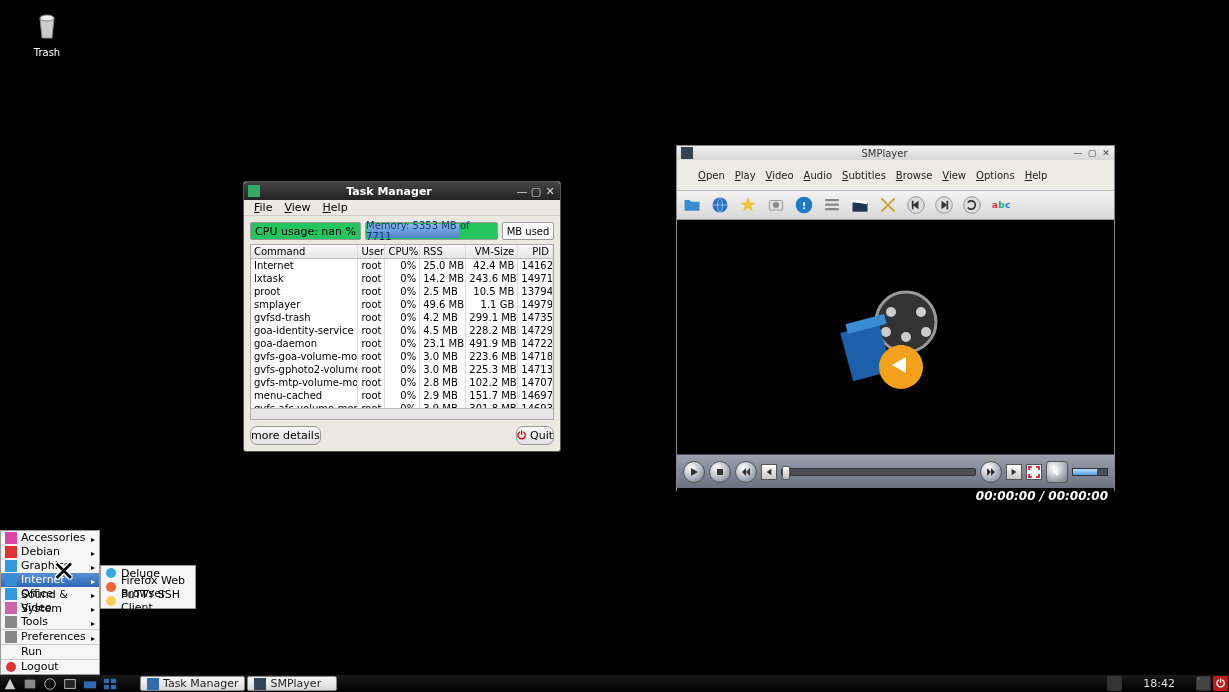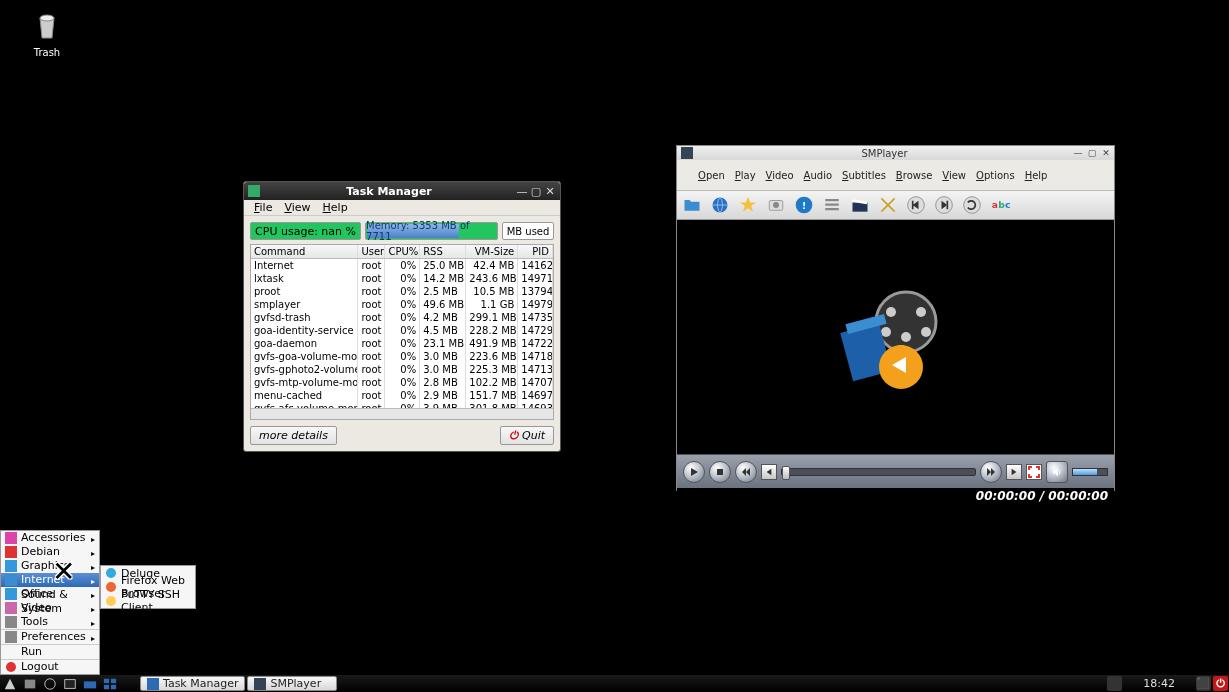--- a/index.html
+++ b/index.html
@@ -53,21 +53,21 @@
 .tm-table { margin: 0 6px; border: 1px solid #aaa; background: #fff; height: 176px; display: flex; flex-direction: column; }
 .tm-head { display: flex; background: linear-gradient(#f8f8f8,#e6e6e6); border-bottom: 1px solid #bbb; }
 .tm-head .c, .tm-body .r .c { padding: 1px 3px; border-right: 1px solid #ddd; overflow: hidden; white-space: nowrap; font-size: 10px; }
 .tm-body { overflow: auto; }
 .tm-body .r { display: flex; }
 .tm-body .r:nth-child(odd){ background:#fff;} .tm-body .r:nth-child(even){background:#fff;}
 .cw-cmd{width:112px;text-align:left;} .cw-user{width:28px;} .cw-cpu{width:36px;text-align:right;} .cw-rss{width:48px;text-align:left;} .cw-vm{width:54px;text-align:right;} .cw-pid{width:36px;text-align:right;}
 .tm-head .cw-cpu::after{content:" \25BE";font-size:8px;}
 .tm-scrollrow{height:12px;border-top:1px solid #bbb;background:#e6e6e6;}
 .tm-foot { display: flex; padding: 6px; align-items: center; }
-.btn { border: 1px solid #999; background: linear-gradient(#f8f8f8,#e2e2e2); padding: 2px 8px; border-radius: 2px; cursor: pointer; display: flex; align-items: center; gap: 4px; font-style: italic; }
+.btn { border: 1px solid #999; background: linear-gradient(#f8f8f8,#e2e2e2); padding: 2px 0; border-radius: 7px; cursor: pointer; display: flex; align-items: center; gap: 4px; }
 
 
 .sm-window{position:absolute;left:676px;top:145px;width:439px;height:346px;border:1px solid #888;background:#eceae4;}
 .sm-title{background:linear-gradient(#efefef,#d8d8d8);height:14px;display:flex;align-items:center;}
 .sm-title .ic{width:12px;height:12px;margin:0 4px;background:#345;}
 .sm-title .t{flex:1;text-align:center;color:#333;font-size:10px;}
 .sm-title .ctrl{width:12px;height:10px;margin-right:2px;display:flex;align-items:center;justify-content:center;color:#444;cursor:pointer;font-size:9px;}
 .sm-menubar{height:30px;display:flex;align-items:center;padding:0 16px;}
 .sm-menubar .m{padding:0 5px;cursor:pointer;color:#222;font-size:10px;}
 .sm-menubar .m:first-letter{text-decoration:underline;}

